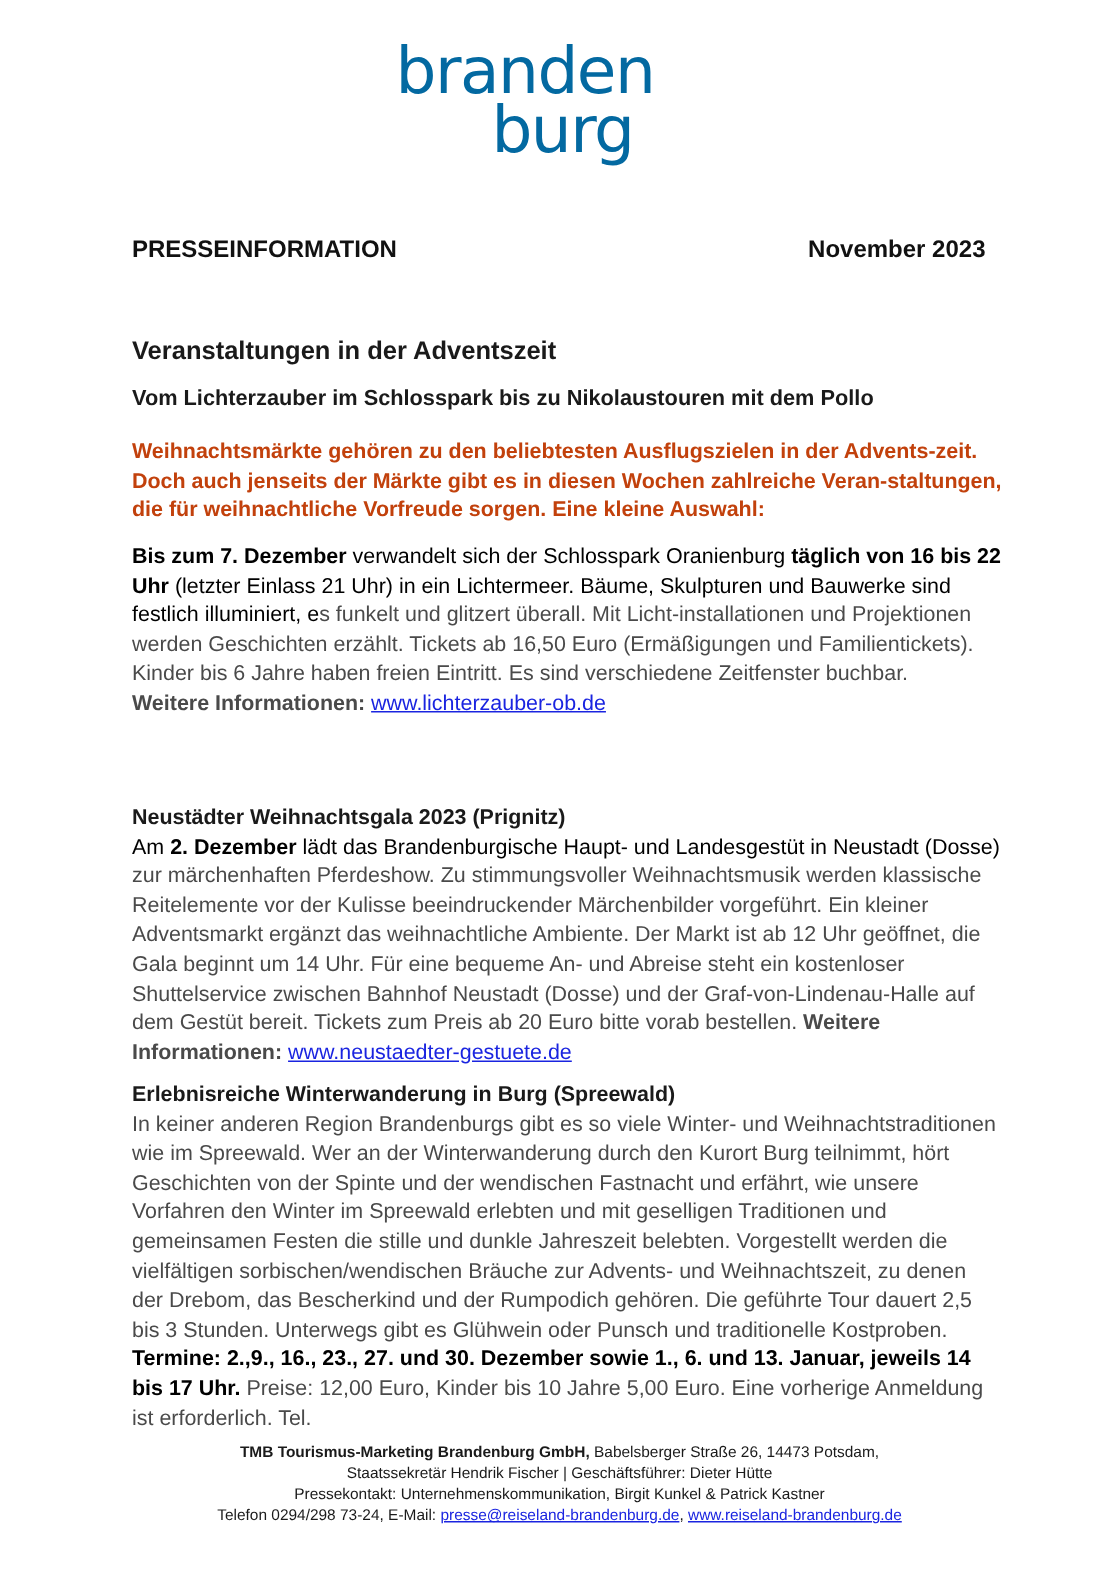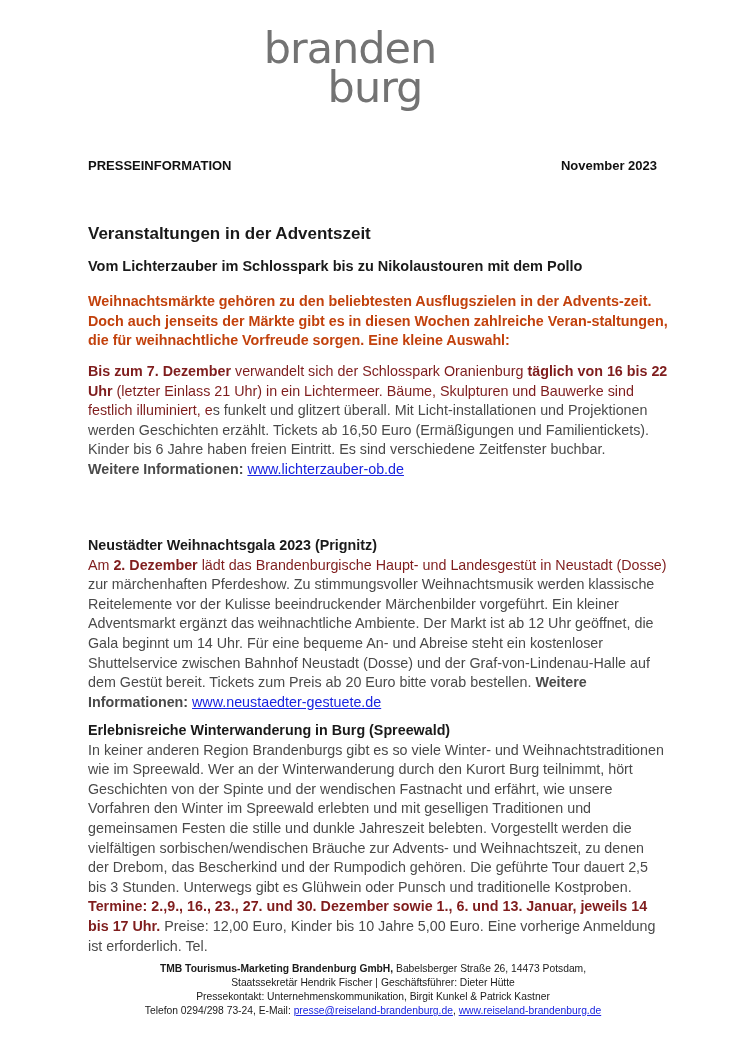--- a/index.html
+++ b/index.html
@@ -1,34 +1,34 @@
 <!DOCTYPE html>
 <html><head>
   <meta charset="utf-8">
   <style>
     html, body { margin: 0; padding: 0; background: #ffffff; }
     body { width: 746px; height: 1056px; position: relative; overflow: hidden;
            font-family: "Liberation Sans", "DejaVu Sans", sans-serif; color: #1a1a1a; }
     .logo { position: absolute; left: 0; width: 700px; top: 28px; text-align: center;
-            color: #737373; font-family: "DejaVu Sans", sans-serif; font-weight: normal; }
+            color: #0369a1; font-family: "DejaVu Sans", sans-serif; font-weight: normal; }
     .logo .l1 { font-size: 43px; line-height: 40px; letter-spacing: -1px; }
     .logo .l2 { font-size: 43px; line-height: 38px; letter-spacing: -1px; margin-left: 50px; }
     .header-row { position: absolute; left: 88px; right: 89px; top: 158px;
-                  display: flex; justify-content: space-between; font-weight: bold; font-size: 13px; color: #111; }
+                  display: flex; justify-content: space-between; font-weight: bold; font-size: 16px; color: #111; }
     .title { position: absolute; left: 88px; top: 224px; font-size: 17px; font-weight: bold; color: #1a1a1a; }
     .subtitle { position: absolute; left: 88px; top: 258px; font-size: 14.5px; font-weight: bold; color: #1a1a1a; }
     .content { position: absolute; left: 88px; width: 580px; font-size: 14.3px; line-height: 19.6px; }
     .intro { top: 292px; font-weight: bold; color: #c2410c; }
     .sec1 { top: 362px; }
     .sec2 { top: 536px; }
     .sec3 { top: 721px; }
     .content p { margin: 0; }
     .h { font-weight: bold; color: #1a1a1a; display: block; }
     .b { font-weight: bold; }
-    .dark { color: #7f1d1d; }
+    .dark { color: #000000; }
     .grey { color: #4a4a4a; }
     a.link { color: #1a24e0; text-decoration: underline; }
     .footer { position: absolute; left: 80px; right: 80px; top: 962px; text-align: center;
               font-size: 10.3px; line-height: 14px; color: #1a1a1a; }
     .footer .b { font-weight: bold; }
   </style>
 </head>
 <body>
 
 <div class="logo">

